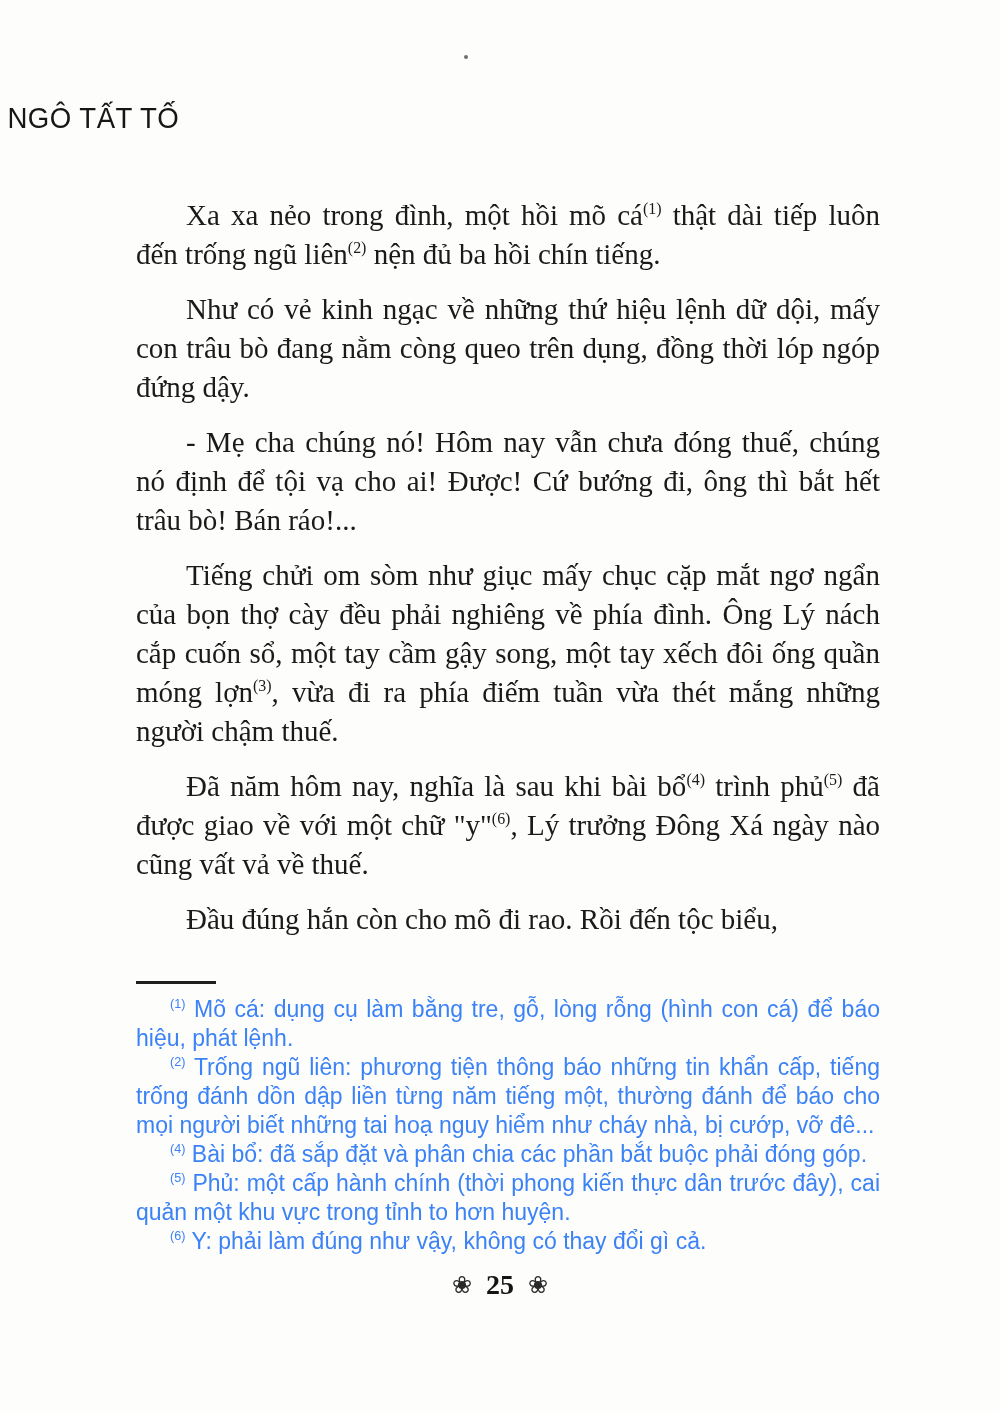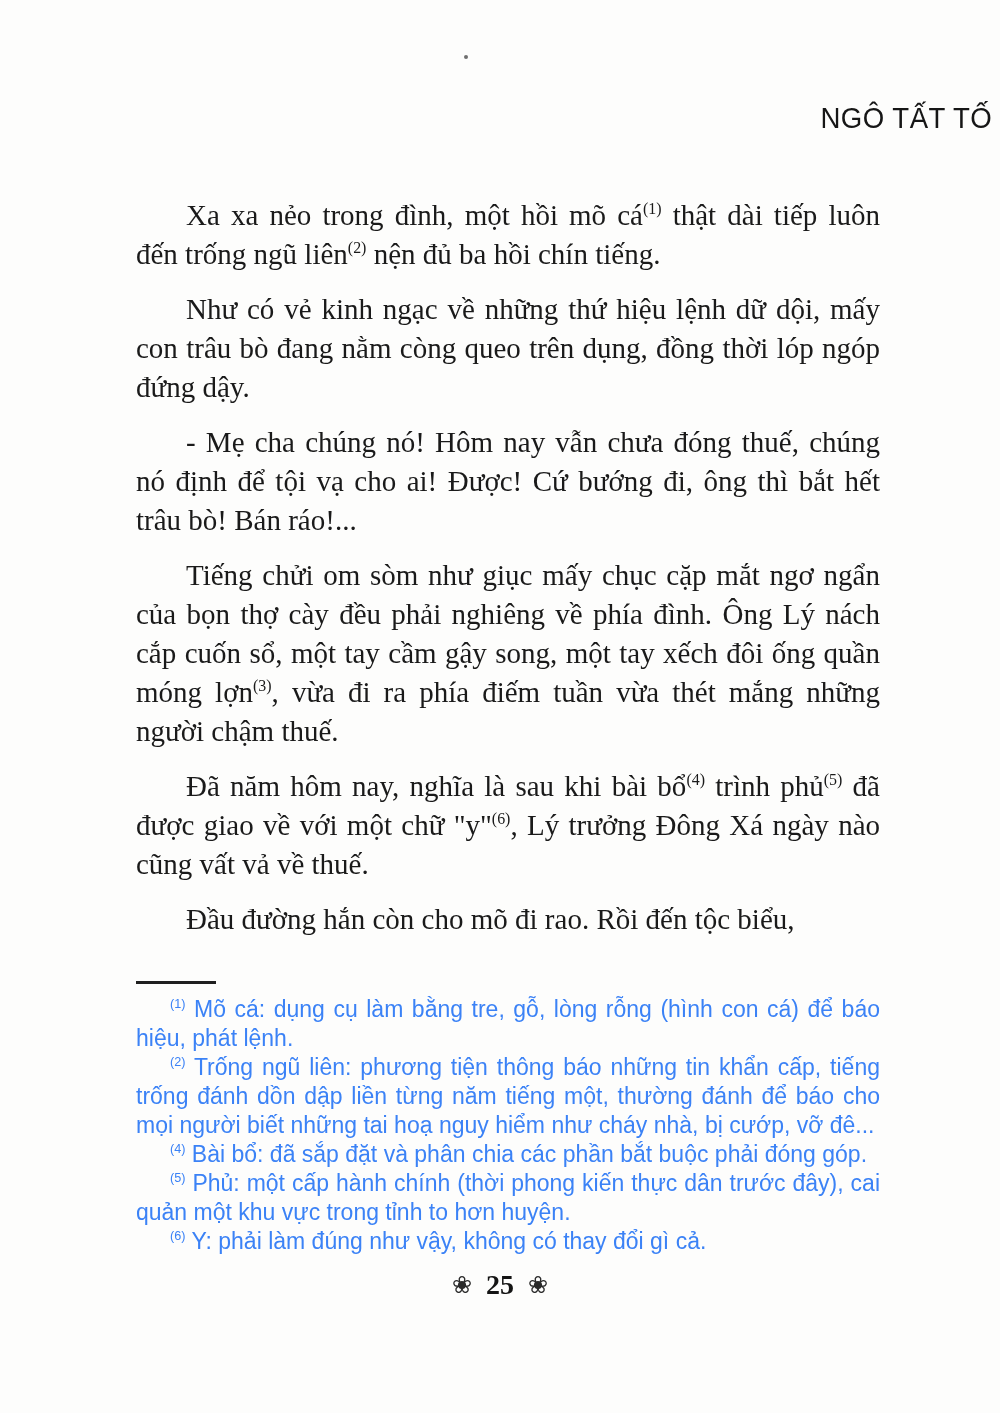--- a/index.html
+++ b/index.html
@@ -20,21 +20,21 @@
     position: absolute;
     left: 464px;
     top: 55px;
     width: 4px;
     height: 4px;
     border-radius: 50%;
     background: #6f6f6f;
   }
   .header-wrap {
     padding-top: 100px;
-    text-align: right;
+    text-align: left;
   }
   .page-header {
     display: inline-block;
     margin: 0;
     font-family: "Liberation Sans", sans-serif;
     font-weight: 500;
     font-size: 30px;
     line-height: 36px;
     letter-spacing: 0.5px;
     transform: scaleX(0.92);
@@ -109,21 +109,21 @@
   </div>
 
   <div class="content">
 
     <div class="body-text">
         <p>Xa xa nẻo trong đình, một hồi mõ cá<sup class="fn-marker">(1)</sup> thật dài tiếp luôn đến trống ngũ liên<sup class="fn-marker">(2)</sup> nện đủ ba hồi chín tiếng.</p>
         <p>Như có vẻ kinh ngạc về những thứ hiệu lệnh dữ dội, mấy con trâu bò đang nằm còng queo trên dụng, đồng thời lóp ngóp đứng dậy.</p>
         <p>- Mẹ cha chúng nó! Hôm nay vẫn chưa đóng thuế, chúng nó định để tội vạ cho ai! Được! Cứ bướng đi, ông thì bắt hết trâu bò! Bán ráo!...</p>
         <p>Tiếng chửi om sòm như giục mấy chục cặp mắt ngơ ngẩn của bọn thợ cày đều phải nghiêng về phía đình. Ông Lý nách cắp cuốn sổ, một tay cầm gậy song, một tay xếch đôi ống quần móng lợn<sup class="fn-marker">(3)</sup>, vừa đi ra phía điếm tuần vừa thét mắng những người chậm thuế.</p>
         <p>Đã năm hôm nay, nghĩa là sau khi bài bổ<sup class="fn-marker">(4)</sup> trình phủ<sup class="fn-marker">(5)</sup> đã được giao về với một chữ "y"<sup class="fn-marker">(6)</sup>, Lý trưởng Đông Xá ngày nào cũng vất vả về thuế.</p>
-        <p>Đầu đường hắn còn cho mõ đi rao. Rồi đến tộc biểu,</p>
+        <p>Đầu đúng hắn còn cho mõ đi rao. Rồi đến tộc biểu,</p>
       </div>
 
     <div class="footnote-sep"></div>
 
     <div class="footnotes">
         <p><sup class="fn-marker">(1)</sup> Mõ cá: dụng cụ làm bằng tre, gỗ, lòng rỗng (hình con cá) để báo hiệu, phát lệnh.</p>
         <p><sup class="fn-marker">(2)</sup> Trống ngũ liên: phương tiện thông báo những tin khẩn cấp, tiếng trống đánh dồn dập liền từng năm tiếng một, thường đánh để báo cho mọi người biết những tai hoạ nguy hiểm như cháy nhà, bị cướp, vỡ đê...</p>
         <p><sup class="fn-marker">(4)</sup> Bài bổ: đã sắp đặt và phân chia các phần bắt buộc phải đóng góp.</p>
         <p><sup class="fn-marker">(5)</sup> Phủ: một cấp hành chính (thời phong kiến thực dân trước đây), cai quản một khu vực trong tỉnh to hơn huyện.</p>
         <p><sup class="fn-marker">(6)</sup> Y: phải làm đúng như vậy, không có thay đổi gì cả.</p>

